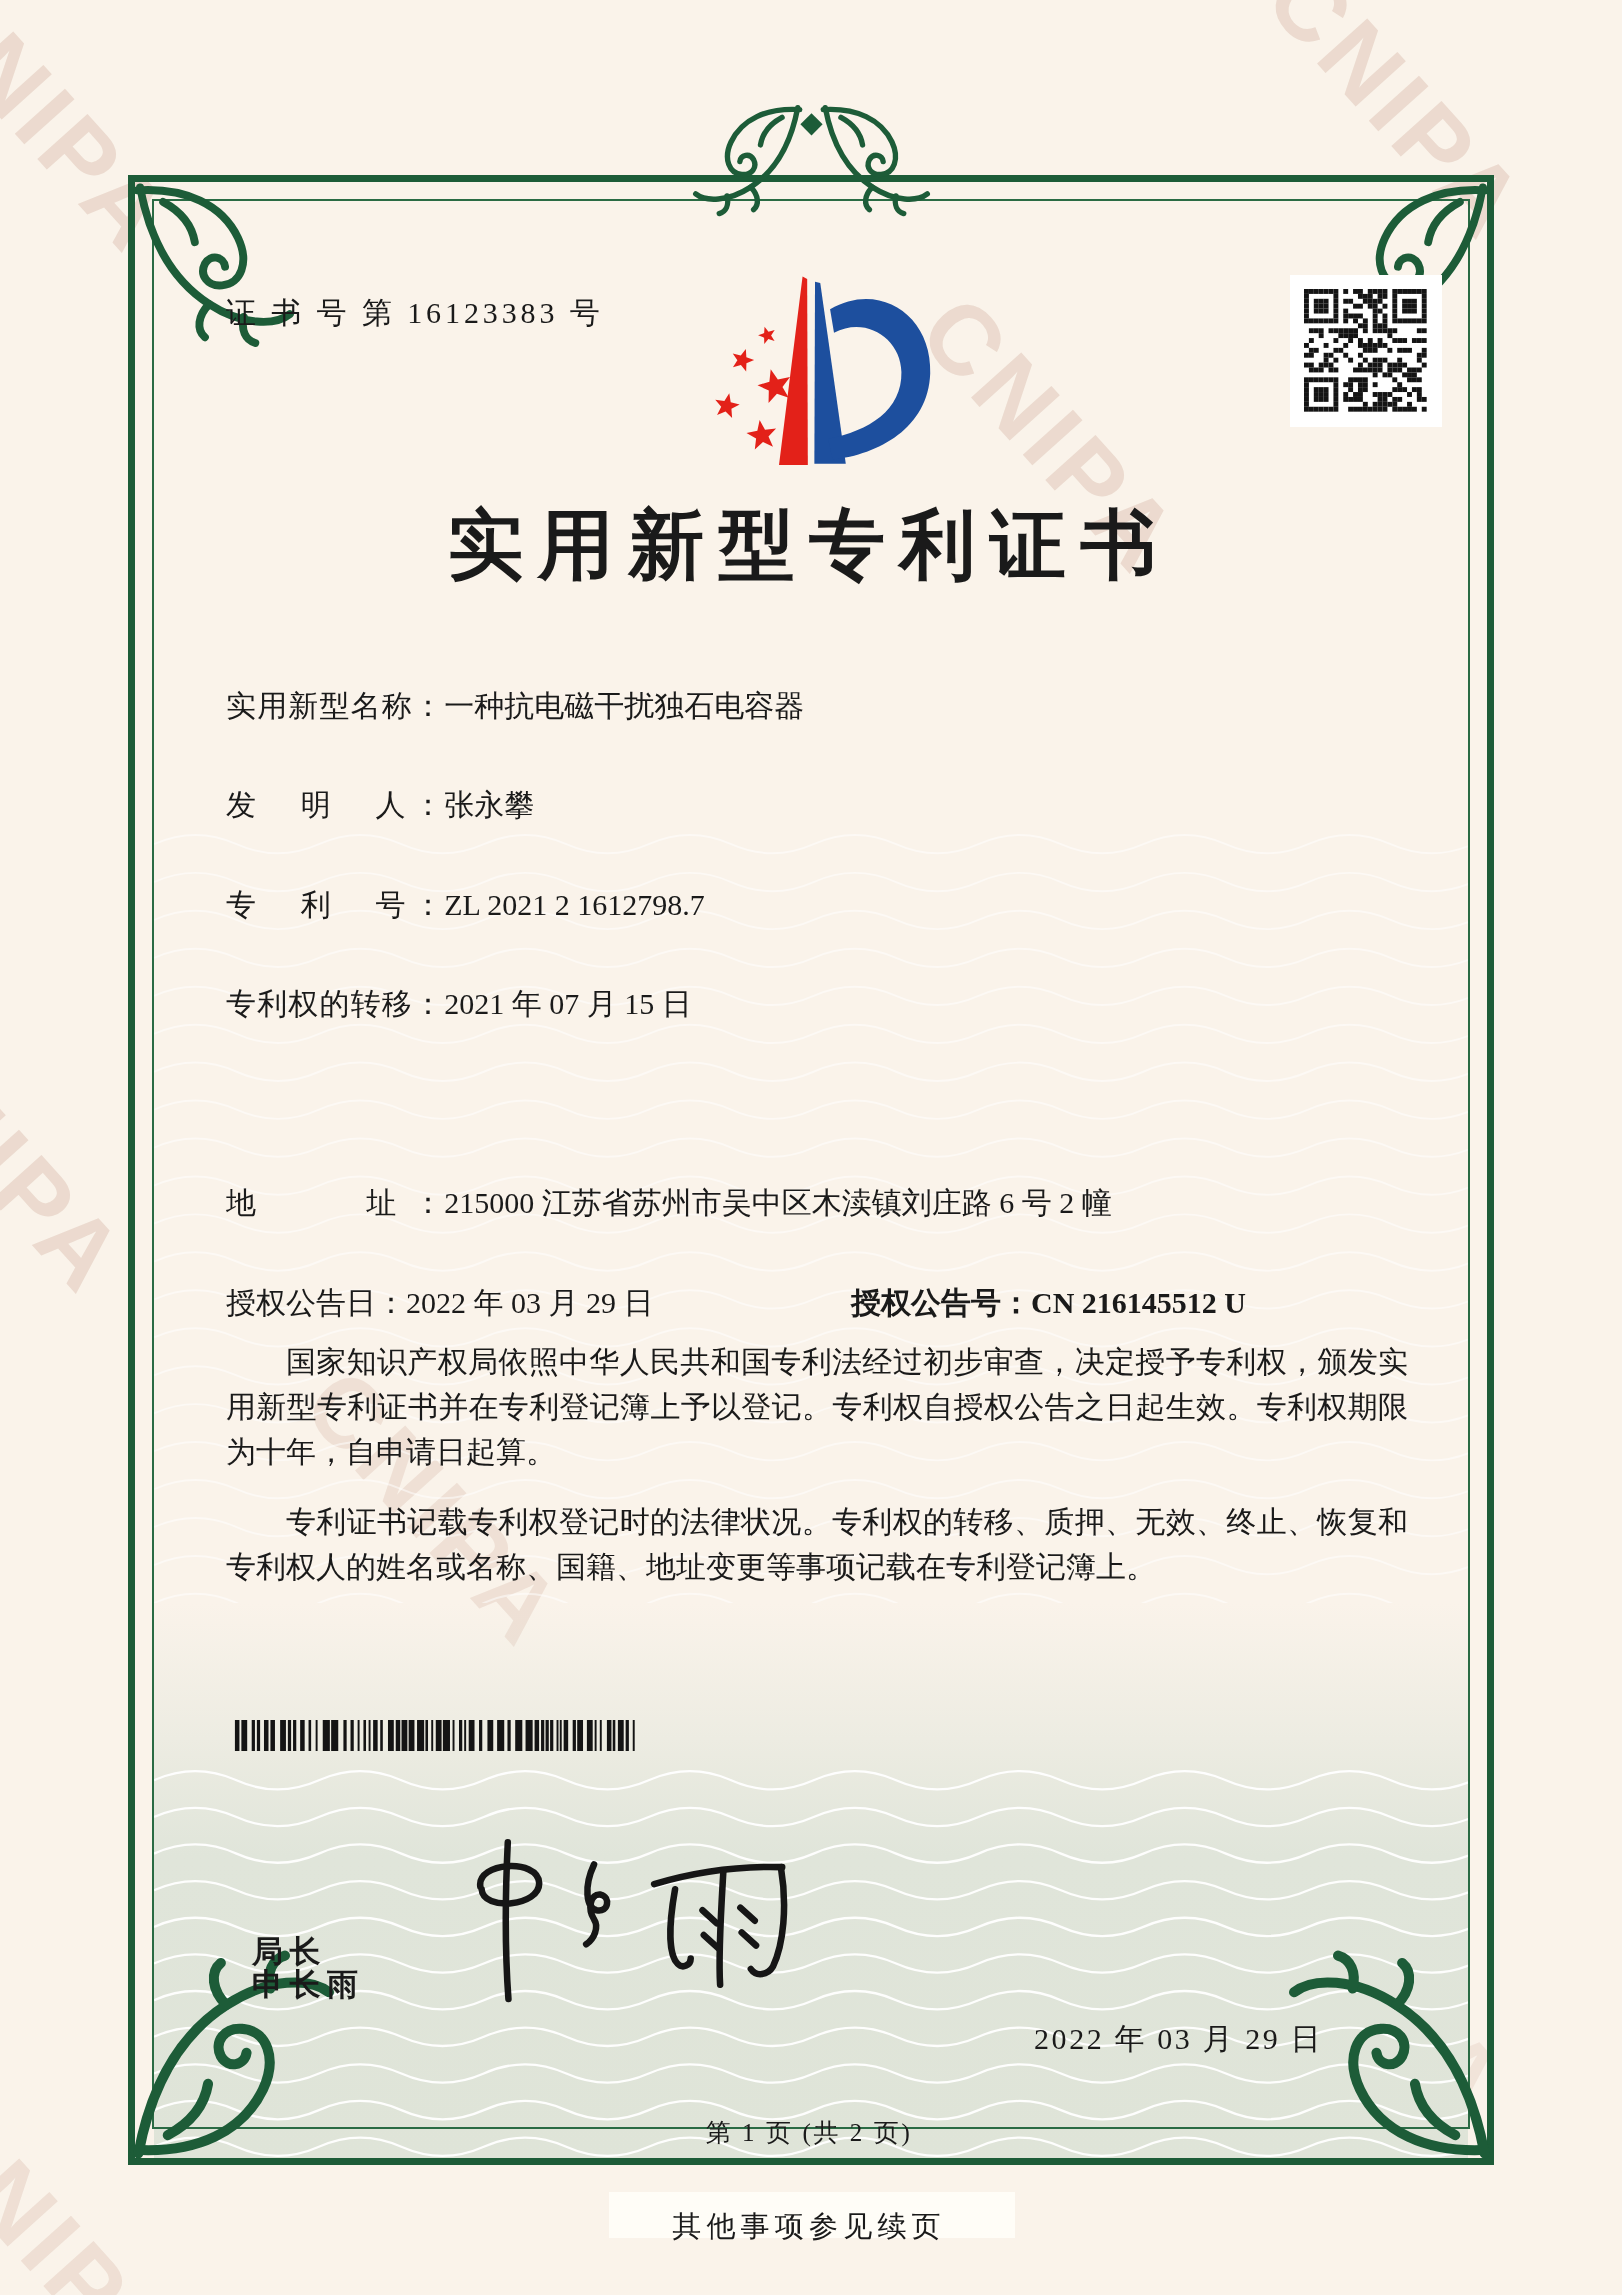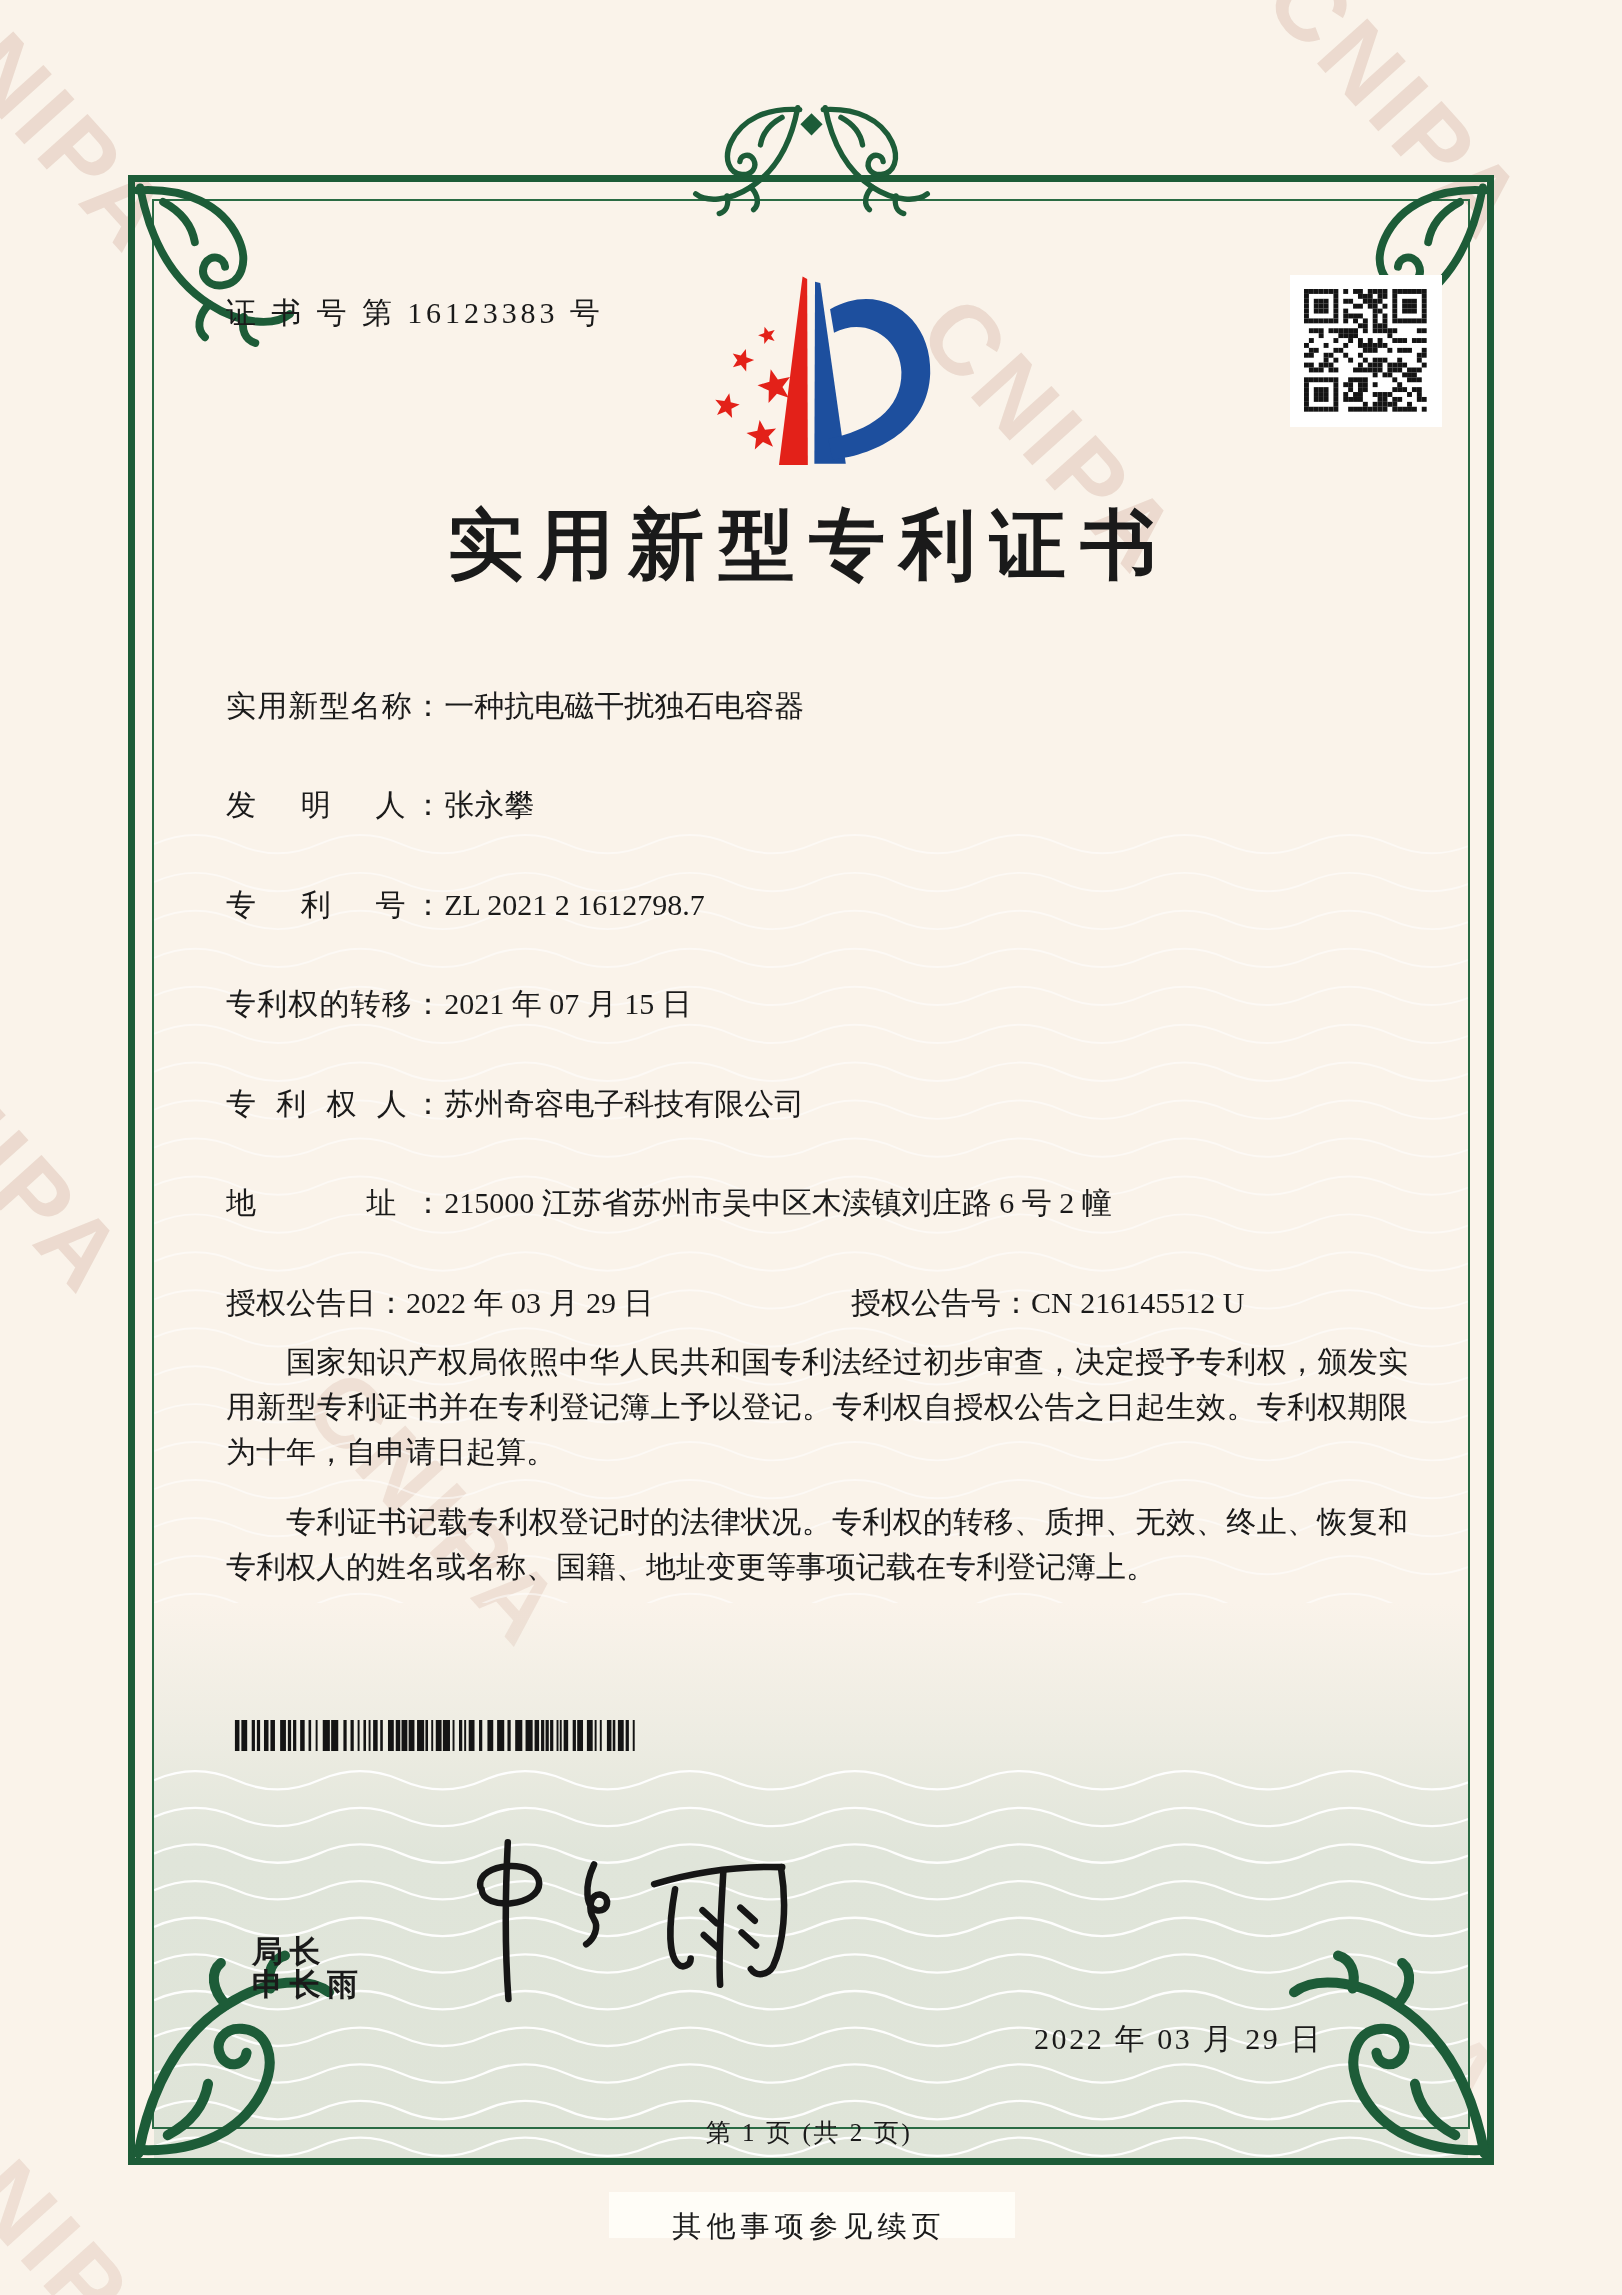--- a/index.html
+++ b/index.html
@@ -30,21 +30,21 @@
   .content{position:absolute;left:0;top:0;width:1623px;height:2295px;z-index:5;}
   .cert-no{position:absolute;left:226px;top:293px;font-size:30px;letter-spacing:3.9px;}
   .logo{position:absolute;left:690px;top:275px;}
   .qr-box{position:absolute;left:1290px;top:275px;width:152px;height:152px;background:#ffffff;}
   .qr-box svg{position:absolute;left:14.4px;top:14.4px;}
   .title{position:absolute;left:152px;top:495px;width:1314px;text-align:center;
     font-size:76px;font-weight:bold;letter-spacing:14.4px;white-space:nowrap;}
   .f-row{position:absolute;left:226px;width:1250px;font-size:30px;white-space:nowrap;}
   .f-label{display:inline-block;width:217px;text-align:justify;text-align-last:justify;}
   .f-value{margin-left:1.3px;}
-  .grant-2{position:absolute;left:625px;top:0;}
+  .grant-2{position:absolute;left:625px;top:0;font-weight:bold;}
   .paras{position:absolute;left:226px;top:1339px;width:1182px;font-size:30px;line-height:45px;
     text-align:justify;}
   .paras p{margin:0;text-indent:60px;}
   .paras p + p{margin-top:25px;}
   .barcode{position:absolute;left:232px;top:1720px;}
   .director-label{position:absolute;left:252px;top:1891px;font-size:31px;font-weight:bold;
     letter-spacing:6.5px;font-family:"Liberation Sans","DejaVu Sans",sans-serif;margin-top:40px;}
   .director-name{position:absolute;left:252px;top:1964px;font-size:31px;font-weight:bold;
     letter-spacing:6.5px;font-family:"Liberation Sans","DejaVu Sans",sans-serif;}
   .signature{position:absolute;left:425px;top:1824px;}
@@ -509,23 +509,20 @@
     </div>
     <div class="f-row" style="top:785px;">
       <span class="f-label">发　明　人：</span><span class="f-value">张永攀</span>
     </div>
     <div class="f-row" style="top:885px;">
       <span class="f-label">专　利　号：</span><span class="f-value">ZL 2021 2 1612798.7</span>
     </div>
     <div class="f-row" style="top:984px;">
       <span class="f-label">专利权的转移：</span><span class="f-value">2021 年 07 月 15 日</span>
     </div>
-    <div class="f-row" style="top:1084px;">
-      <span class="f-label">专 利 权 人：</span><span class="f-value">苏州奇容电子科技有限公司</span>
-    </div>
     <div class="f-row" style="top:1183px;">
       <span class="f-label">地　　址：</span><span class="f-value">215000  江苏省苏州市吴中区木渎镇刘庄路 6 号 2 幢</span>
     </div>
     <div class="f-row" style="top:1283px;">
       <span>授权公告日：</span><span>2022 年 03 月 29 日</span>
       <span class="grant-2">
         <span>授权公告号：</span><span>CN 216145512 U</span>
       </span>
     </div>
 

